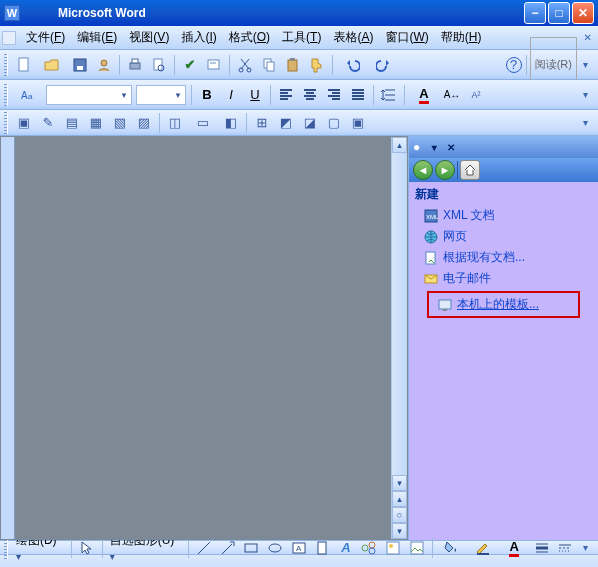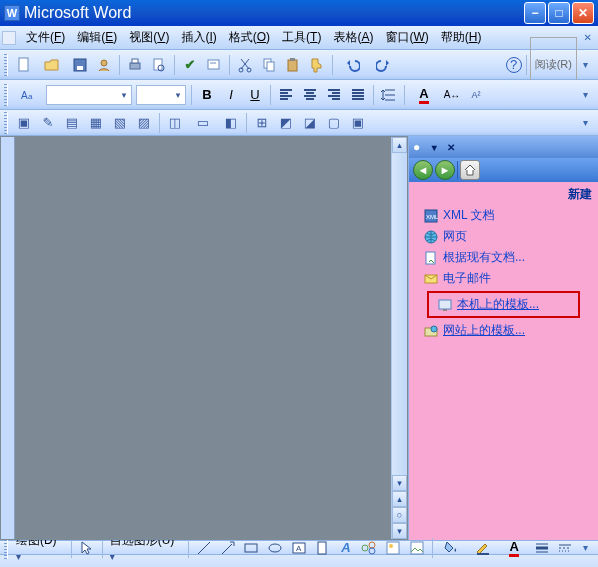--- a/index.html
+++ b/index.html
@@ -1,21 +1,21 @@
 <!DOCTYPE html>
 <html><head>
 <meta charset="utf-8">
 <style>
 * { box-sizing: border-box; margin: 0; padding: 0; }
 body { width: 598px; height: 567px; font-family: "Tahoma", "SimSun", sans-serif; font-size: 12px; background: #fff; overflow: hidden; }
 
 
 .titlebar { height: 26px; background: linear-gradient(to bottom, #0a66db 0%, #1254c8 50%, #033ac7 100%); display: flex; align-items: center; padding: 0 4px; position: relative; }
 .app-icon { width: 16px; height: 16px; background: #4d8bed; color: #fff; font-size: 11px; font-weight: bold; display: flex; align-items: center; justify-content: center; border: 1px solid #295fb8; margin-right: 4px; }
-.titlebar-text { color: #fff; font-weight: normal; font-size: 16px; flex: 1; }
+.titlebar-text { color: #fff; font-weight: bold; font-size: 12px; flex: 1; margin-left: 34px; }
 .watermark { position: absolute; top: 0; left: 0; font-size: 11px; color: #f00; }
 .winbtn { width: 22px; height: 22px; border: 1px solid #fff; border-radius: 3px; margin-left: 2px; display: flex; align-items: center; justify-content: center; color: #fff; font-weight: bold; }
 .winbtn.min, .winbtn.max { background: linear-gradient(to bottom, #6cabff, #2a6dd5); }
 .winbtn.close { background: linear-gradient(to bottom, #ff8b70, #d8471d); }
 
 
 .menubar { height: 24px; background: linear-gradient(to bottom, #e5f0ff, #bcd6fa); display: flex; align-items: center; padding: 0 2px; border-bottom: 1px solid #8db2e3; }
 .menubar .sysicon { width: 14px; height: 14px; background: #e7eefb; border: 1px solid #aac2e6; margin-right: 4px; }
 .menuitem { padding: 3px 6px; color: #000; cursor: default; }
 .menuhot { text-decoration: underline; }
@@ -58,21 +58,21 @@
 .scrollbar-v .sbot { position: absolute; bottom: 0; width: 100%; }
 
 
 .taskpane { width: 190px; background: #e8effb; border-left: 1px solid #8db2e3; display: flex; flex-direction: column; }
 .tp-header { height: 22px; background: linear-gradient(to bottom,#8eb8f5,#5589d8); display: flex; align-items: center; padding: 0 4px; color: #fff; font-weight: bold; font-size: 12px; }
 .tp-header .tp-title { flex: 1; color: #002266; text-shadow: 0 1px 0 #cde1ff; }
 .tp-header .tp-btn { width: 14px; height: 14px; display: flex; align-items: center; justify-content: center; font-size: 10px; color: #002266; margin-left: 3px; cursor: pointer; }
 .tp-nav { height: 24px; background: linear-gradient(to bottom,#6ca3ef,#3a78d4); display: flex; align-items: center; gap: 2px; padding: 0 4px; }
 .tp-nav .navbtn { width: 20px; height: 20px; border-radius: 50%; background: linear-gradient(to bottom,#8fc56f,#3d9b3d); display: flex; align-items: center; justify-content: center; color: #fff; font-size: 11px; border: 1px solid #2d6b2d; }
 .tp-nav .navbtn.home { background: linear-gradient(to bottom,#f5f5f5,#d0d0d0); border: 1px solid #888; border-radius: 3px; }
-.tp-body { flex: 1; background: #f9a8d4; overflow: auto; padding-bottom: 8px; text-align: right; }
+.tp-body { flex: 1; background: #c4b5fd; overflow: auto; padding-bottom: 8px; }
 .tp-section { padding: 4px 6px 2px; font-size: 12px; color: #003399; font-weight: bold; }
 .tp-item { display: flex; align-items: center; padding: 2px 6px 2px 14px; font-size: 12px; color: #1144cc; cursor: pointer; }
 .tp-item .tpi { width: 16px; height: 16px; margin-right: 4px; display: flex; align-items: center; justify-content: center; font-size: 11px; }
 .tp-item.link span.txt { color: #1144cc; }
 .tp-item.link.underline span.txt { text-decoration: underline; }
 .highlight-box { border: 2px solid #d10000; margin: 2px 18px; padding: 1px 4px; }
 .highlight-box .tp-item { padding-left: 4px; }
 </style>
 </head>
 <body>
@@ -348,29 +348,20 @@
         <div class="tp-item link underline">
             <span class="tpi">
               <svg width="14" height="14" viewBox="0 0 14 14">
                 <rect x="1" y="2" width="12" height="9" fill="#dfe9f8" stroke="#5584c4"></rect>
                 <rect x="5" y="11" width="4" height="2" fill="#888"></rect>
               </svg>
             </span>
             <span class="txt">本机上的模板...</span>
           </div>
       </div>
-      <div class="tp-item link underline" style="padding-left:14px;">
-          <span class="tpi">
-            <svg width="14" height="14" viewBox="0 0 14 14">
-              <rect x="1" y="4" width="12" height="8" fill="#e6e1a8" stroke="#9a8e3a"></rect>
-              <circle cx="10" cy="5" r="3" fill="#5cb8e6" stroke="#2371a1"></circle>
-            </svg>
-          </span>
-          <span class="txt">网站上的模板...</span>
-        </div>
     </div>
   </div>
 </div>
 
 <div class="drawbar">
   <div class="tb-grip"></div>
   <span class="label"><span>绘图(D)</span> <span class="small">▾</span></span>
   <div class="tb-sep"></div>
   <div class="tb-btn">
       <svg class="i" viewBox="0 0 16 16">

